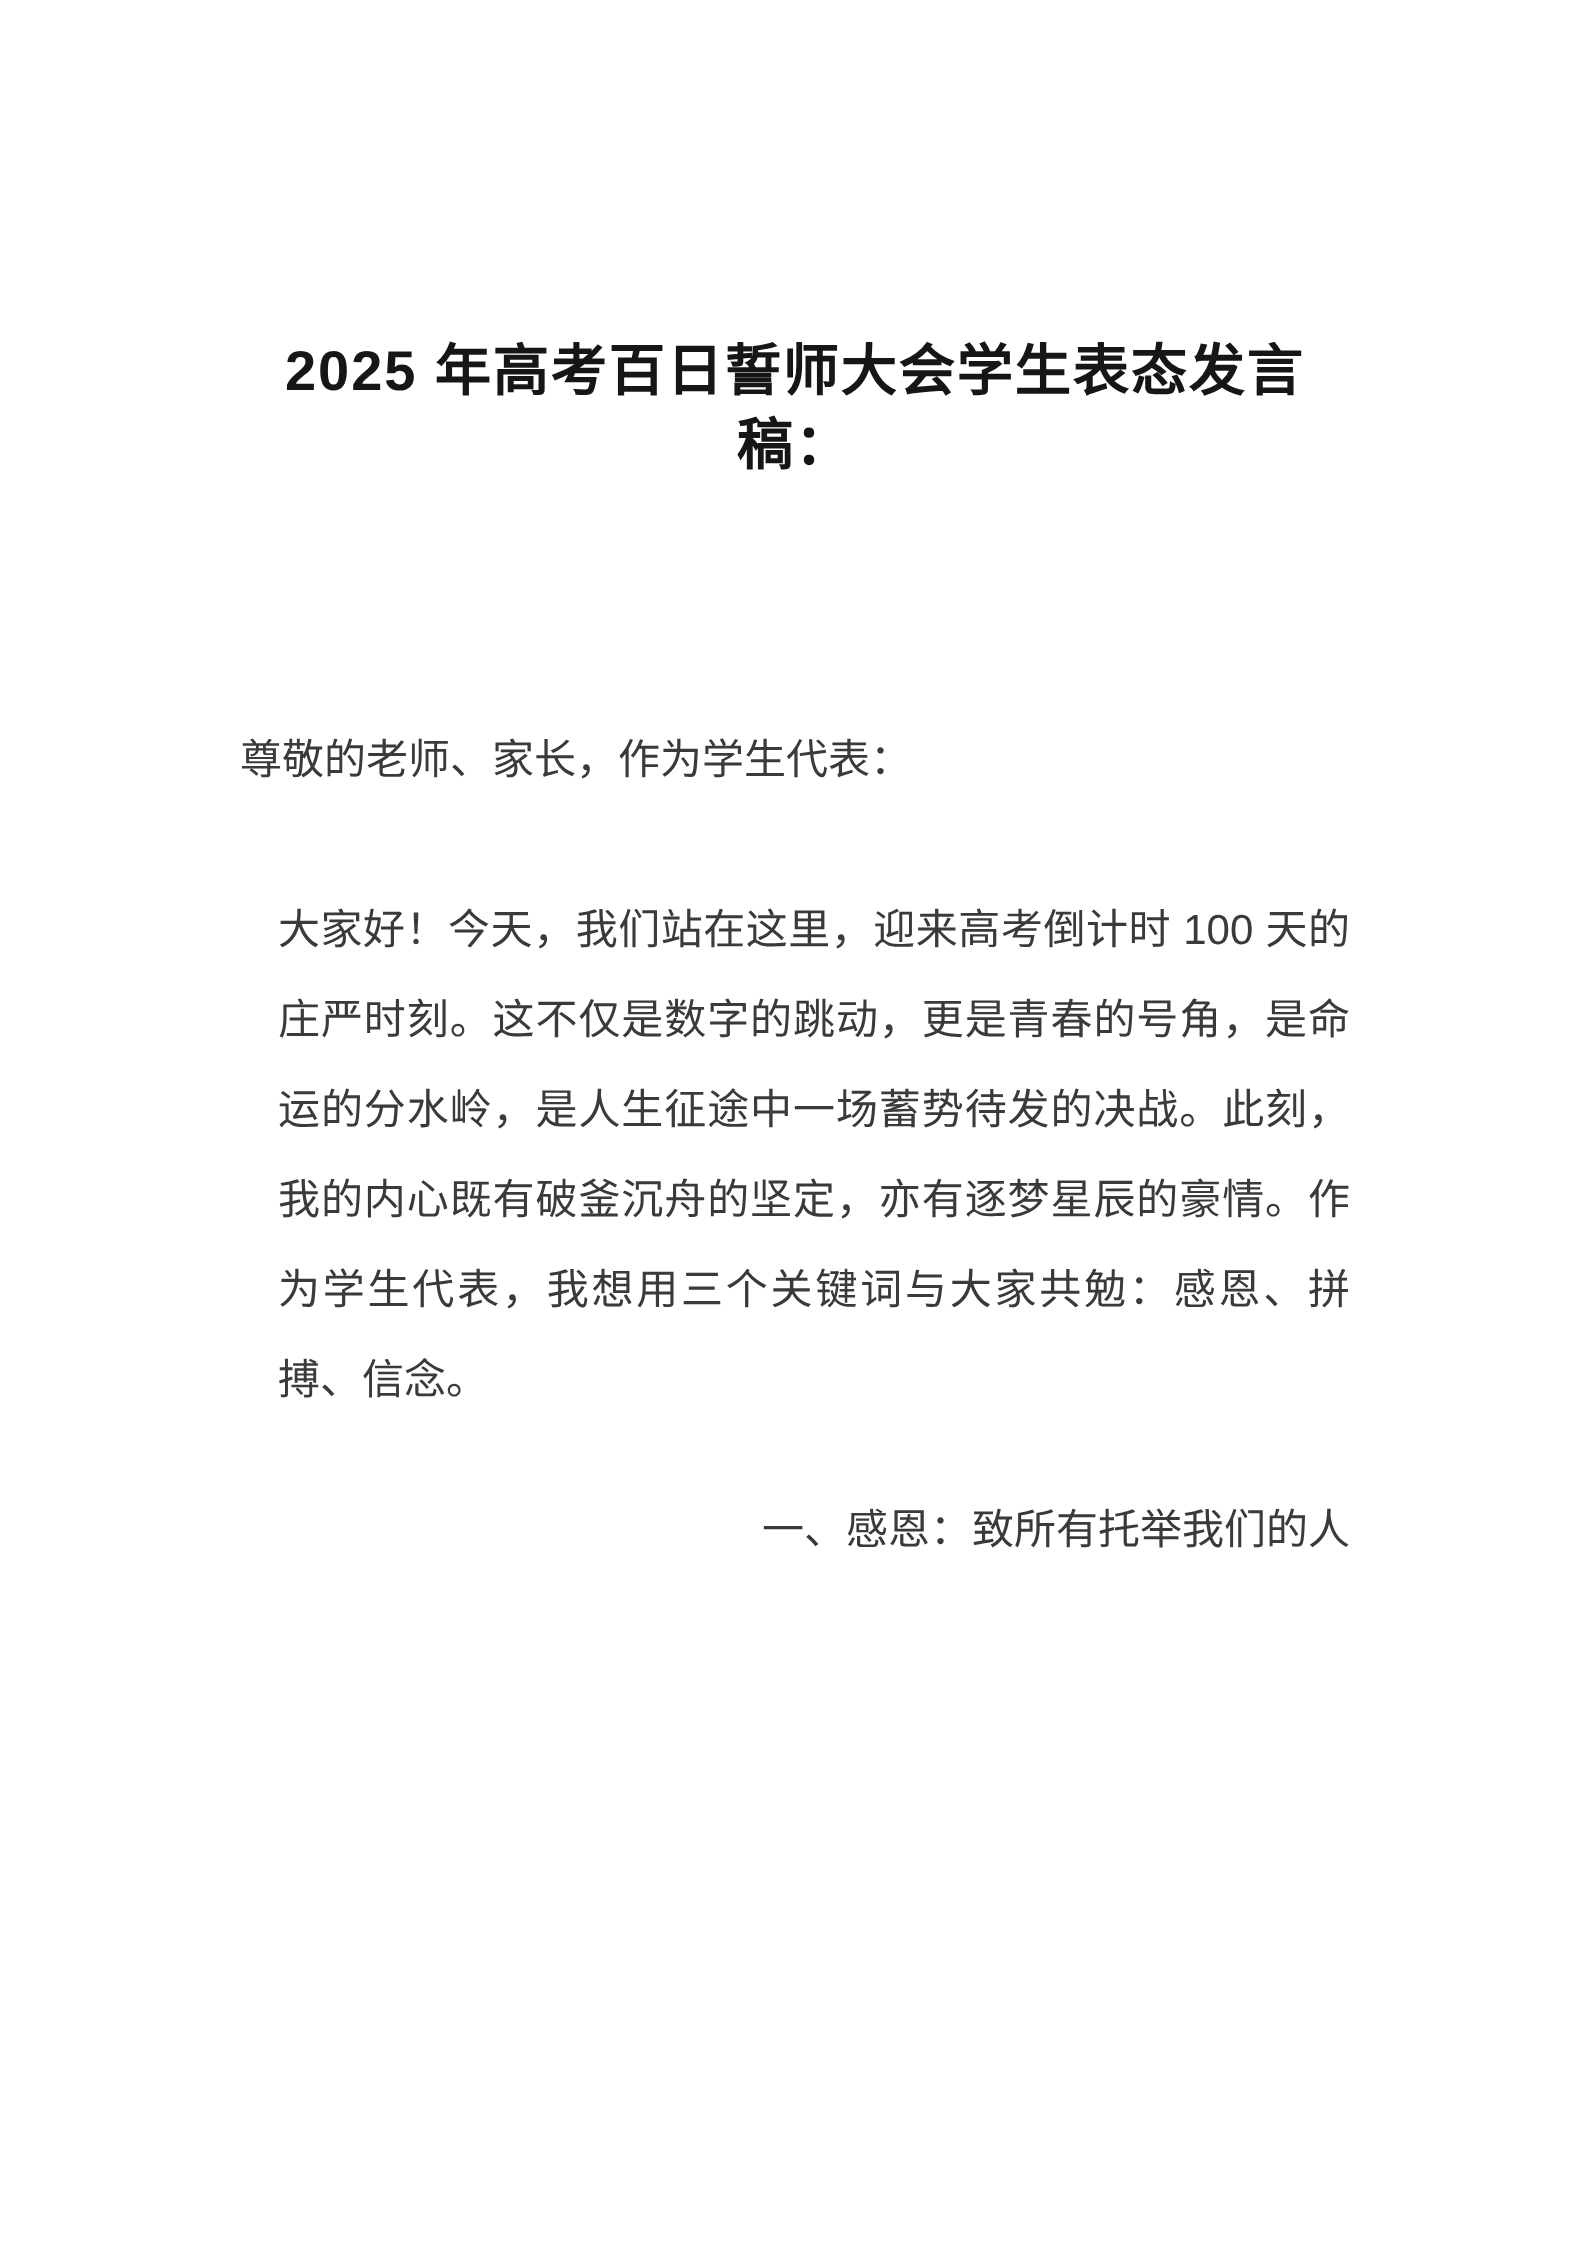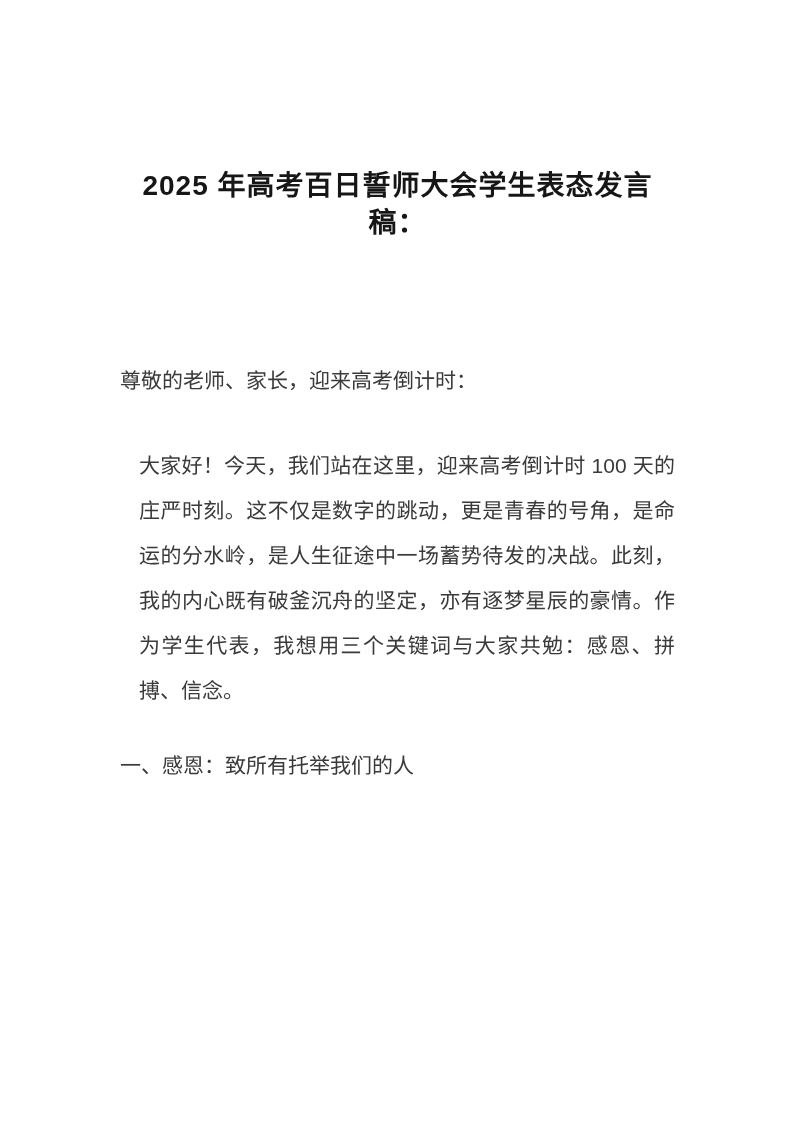--- a/index.html
+++ b/index.html
@@ -47,29 +47,29 @@
   .salutation {
     margin-top: 117px;
     text-align: left;
   }
   .para-1 {
     margin-top: 40px;
     margin-left: 19px;
   }
   .section-heading {
     margin-top: 30px;
-    text-align: left;
+    text-align: right;
   }
   .para-2 {
     margin-top: 37px;
   }
 </style>
 </head>
 <body>
 
 <div class="page">
   <div class="content">
     <h1 class="doc-title line1">2025 年高考百日誓师大会学生表态发言稿：</h1>
-    <p class="body-text salutation">尊敬的老师、家长，迎来高考倒计时：</p>
+    <p class="body-text salutation">尊敬的老师、家长，作为学生代表：</p>
     <p class="body-text para-1">大家好！今天，我们站在这里，迎来高考倒计时 100 天的庄严时刻。这不仅是数字的跳动，更是青春的号角，是命运的分水岭，是人生征途中一场蓄势待发的决战。此刻，我的内心既有破釜沉舟的坚定，亦有逐梦星辰的豪情。作为学生代表，我想用三个关键词与大家共勉：感恩、拼搏、信念。</p>
     <p class="body-text section-heading">一、感恩：致所有托举我们的人</p>
   </div>
 </div>
 
 </body></html>

